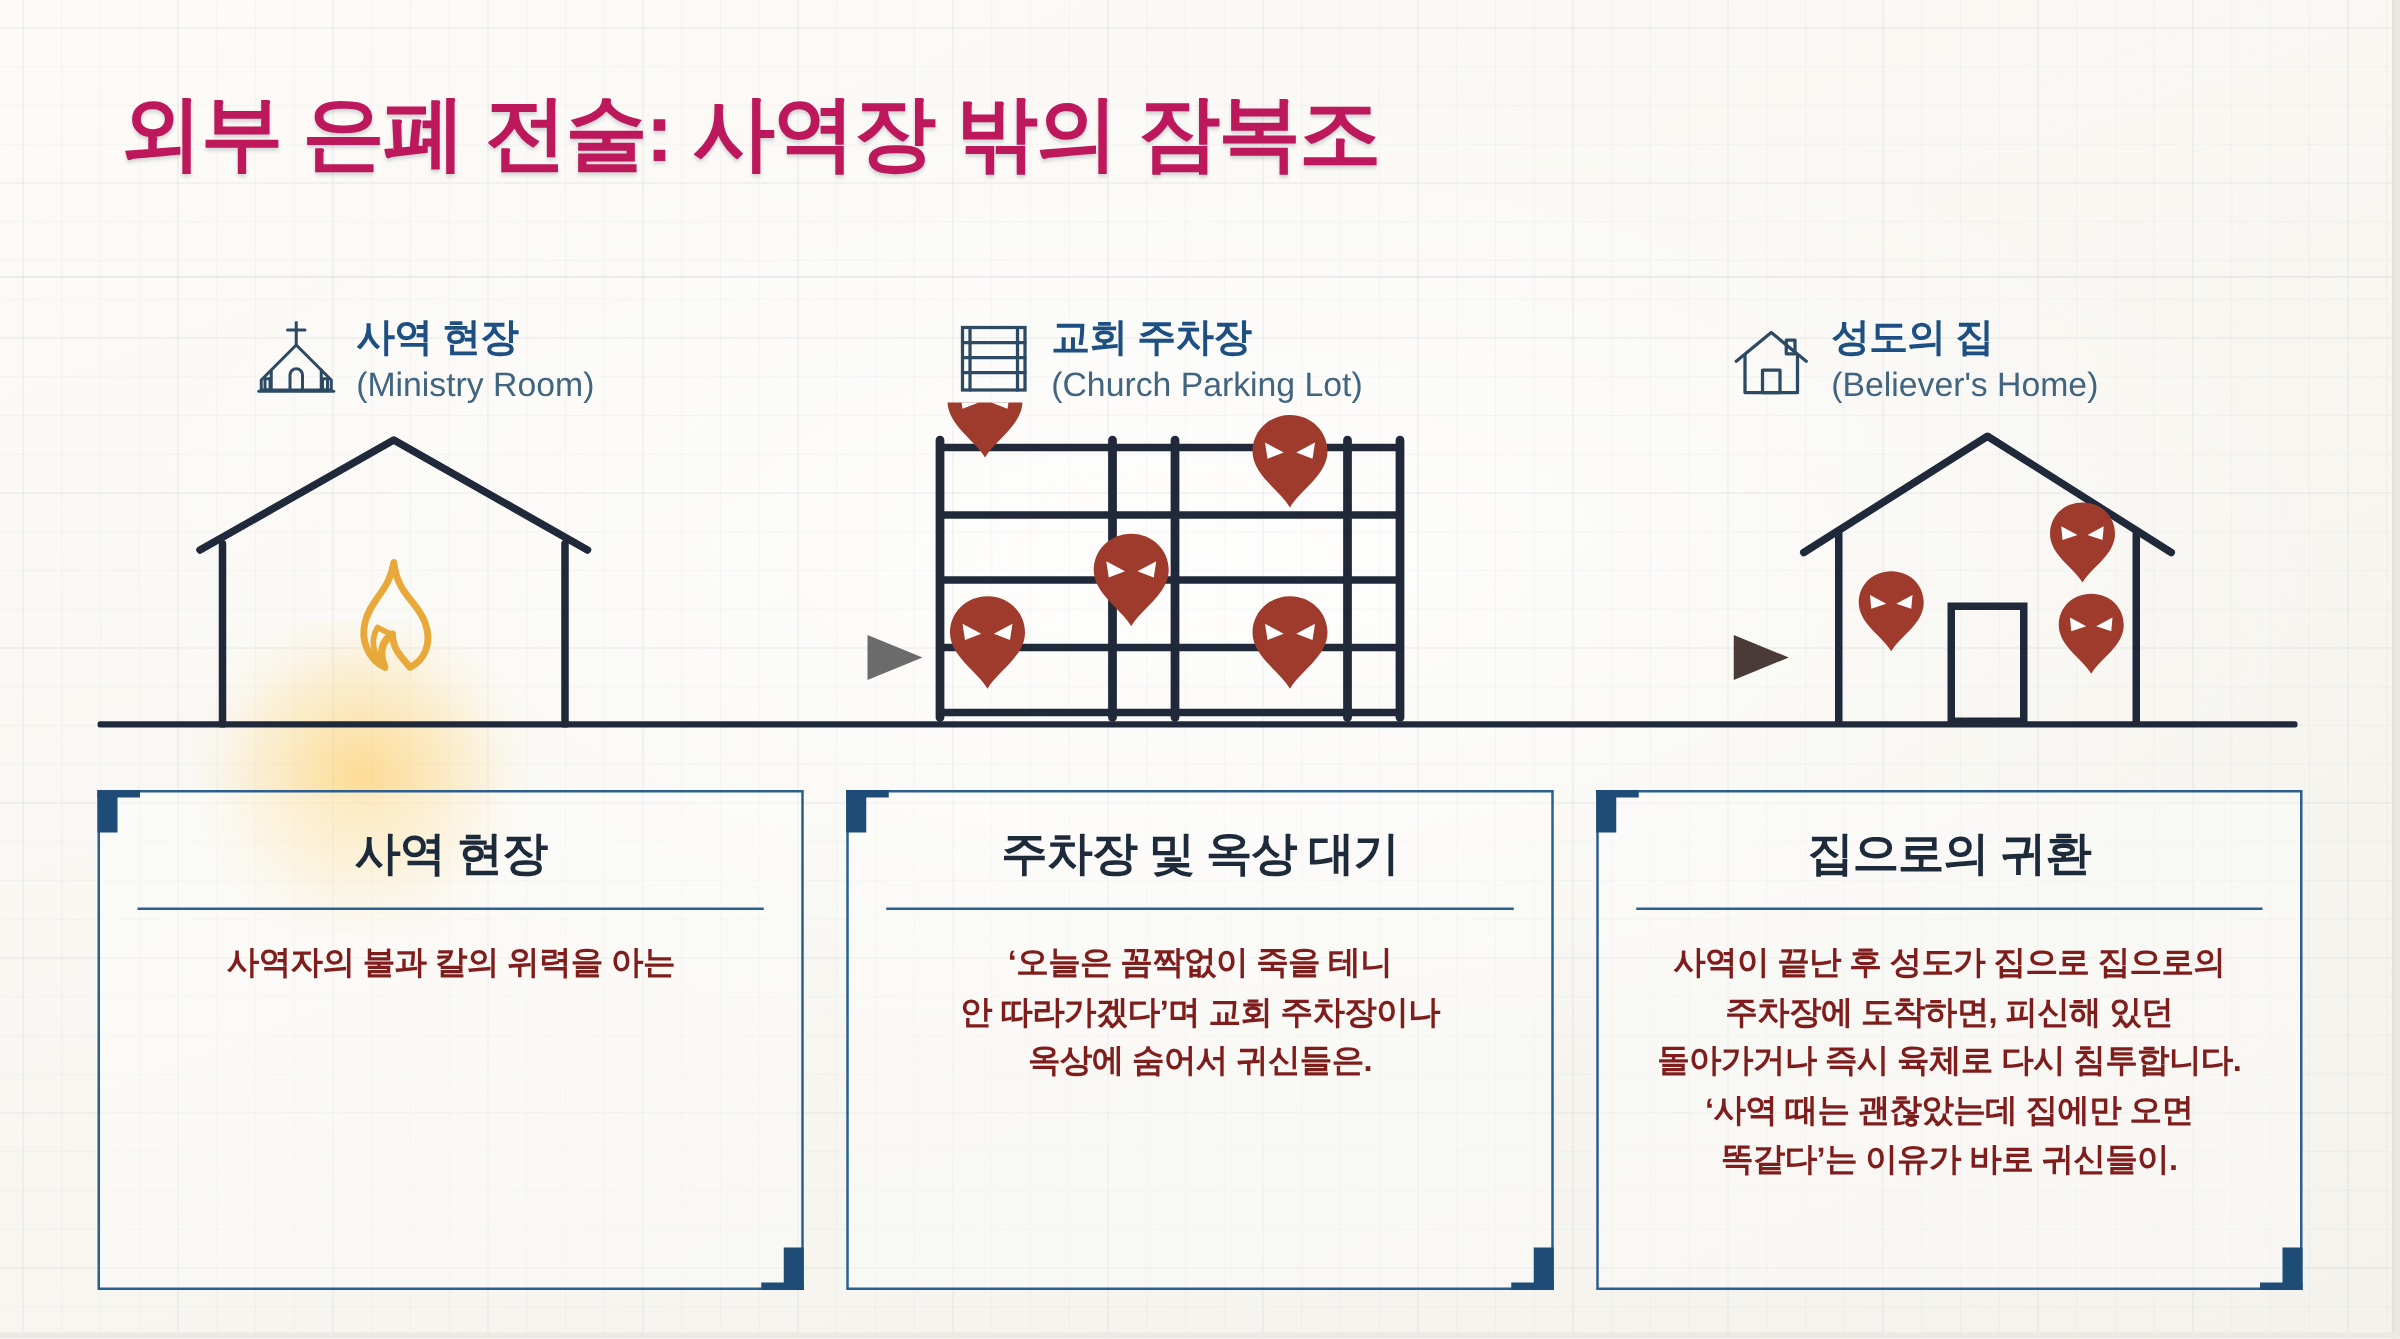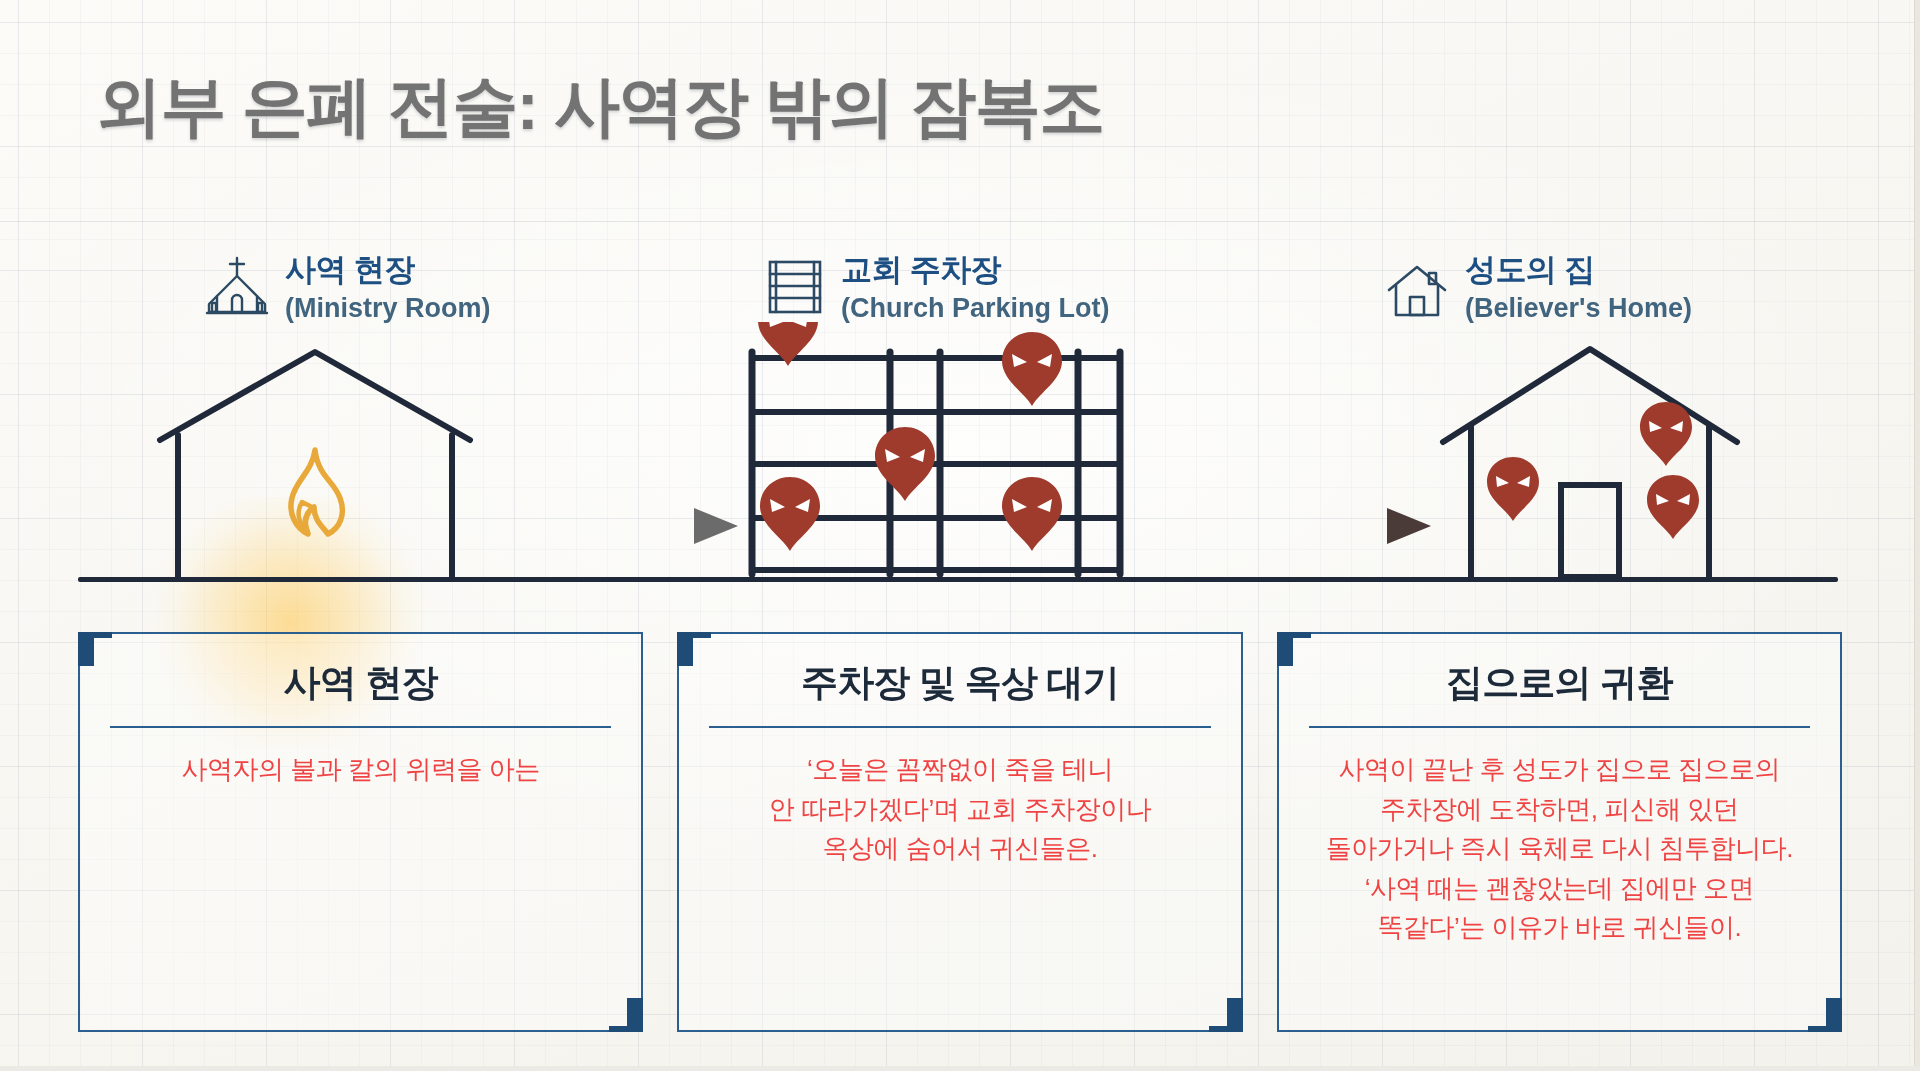--- a/index.html
+++ b/index.html
@@ -70,21 +70,21 @@
     width: 1920px; height: 222px;
     border-bottom: 1px solid rgba(140,150,165,0.22);
   }
   #page-title {
     position: absolute;
     left: 96px;
     top: 62px;
     font-size: 66px;
     font-weight: 700;
     letter-spacing: -1.5px;
-    color: #737373;
+    color: #be185d;
     text-shadow: 0 2px 3px rgba(40,50,65,0.18);
     white-space: nowrap;
   }
 
   
   #stage {
     position: absolute;
     left: 0; top: 222px;
     width: 1920px; height: 375px;
   }
@@ -100,21 +100,21 @@
   .head-ko {
     font-size: 31px;
     font-weight: 700;
     color: #1d4f82;
     letter-spacing: -0.6px;
     line-height: 1.18;
     white-space: nowrap;
   }
   .head-en {
     font-size: 27px;
-    font-weight: 700;
+    font-weight: 400;
     color: #41647f;
     line-height: 1.2;
     margin-top: 3px;
     white-space: nowrap;
   }
 
   #head-ministry { left: 205px; top: 30px; }
   #head-parking  { left: 765px; top: 30px; }
   #head-home     { left: 1385px; top: 30px; align-items: flex-end; }
 
@@ -195,22 +195,22 @@
     white-space: nowrap;
   }
   .card-rule {
     width: 100%;
     height: 2px;
     background: #2a5f90;
     margin: 20px 0 22px;
   }
   .card-body {
     font-size: 26px;
-    font-weight: 400;
-    color: #ef4444;
+    font-weight: 700;
+    color: #7f1d1d;
     line-height: 1.52;
     text-align: center;
     letter-spacing: -0.5px;
   }
   .card-body .ln { display: block; white-space: nowrap; }
 </style>
 </head>
 <body>
 
 <div id="page">

